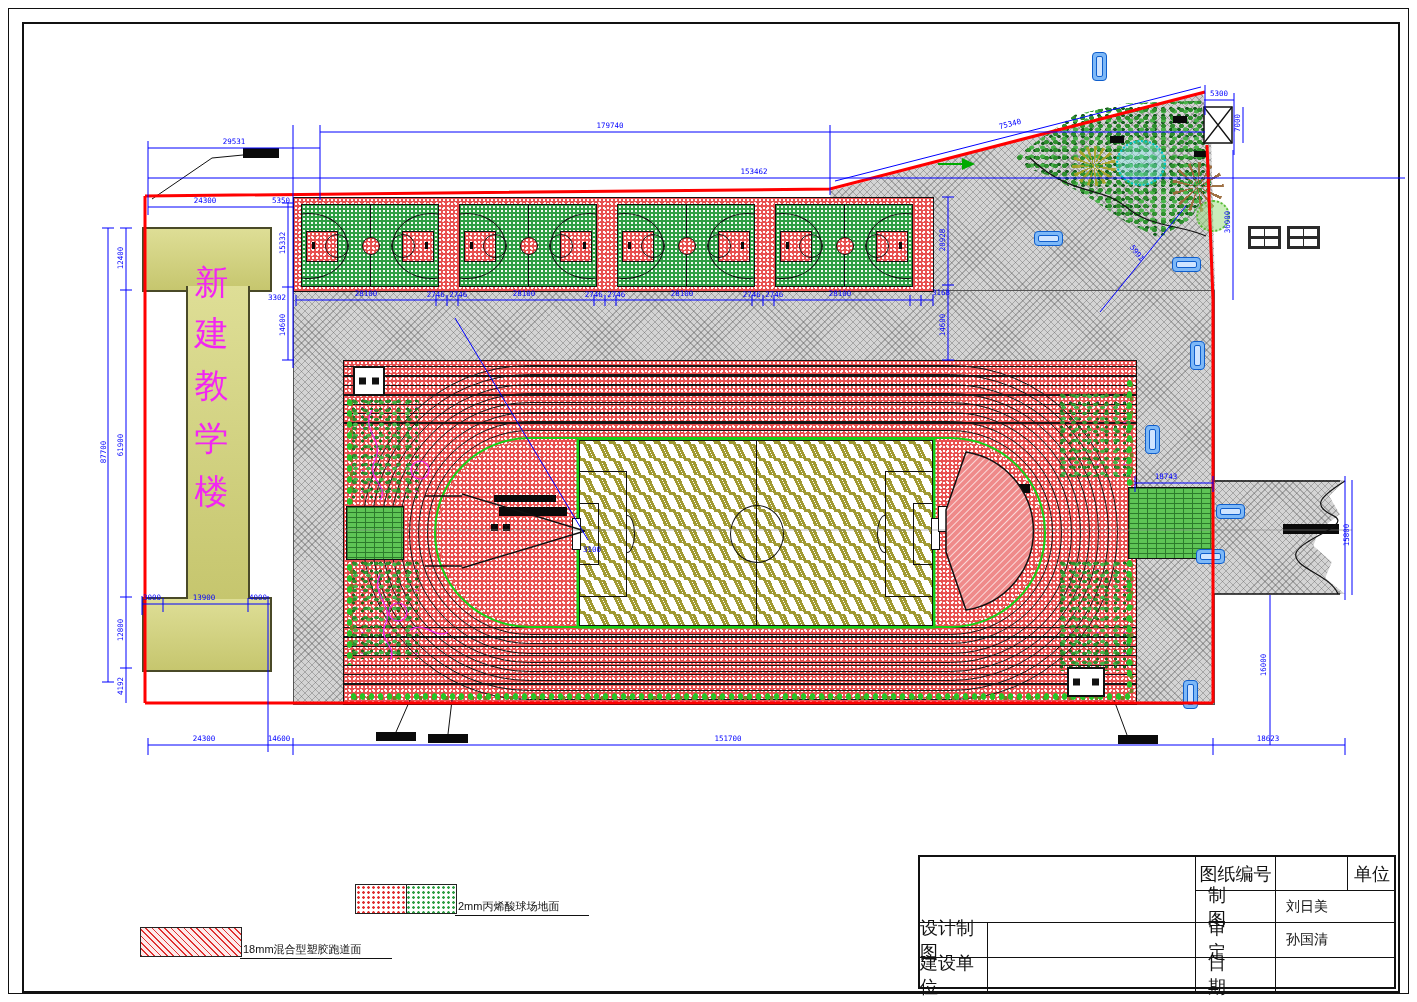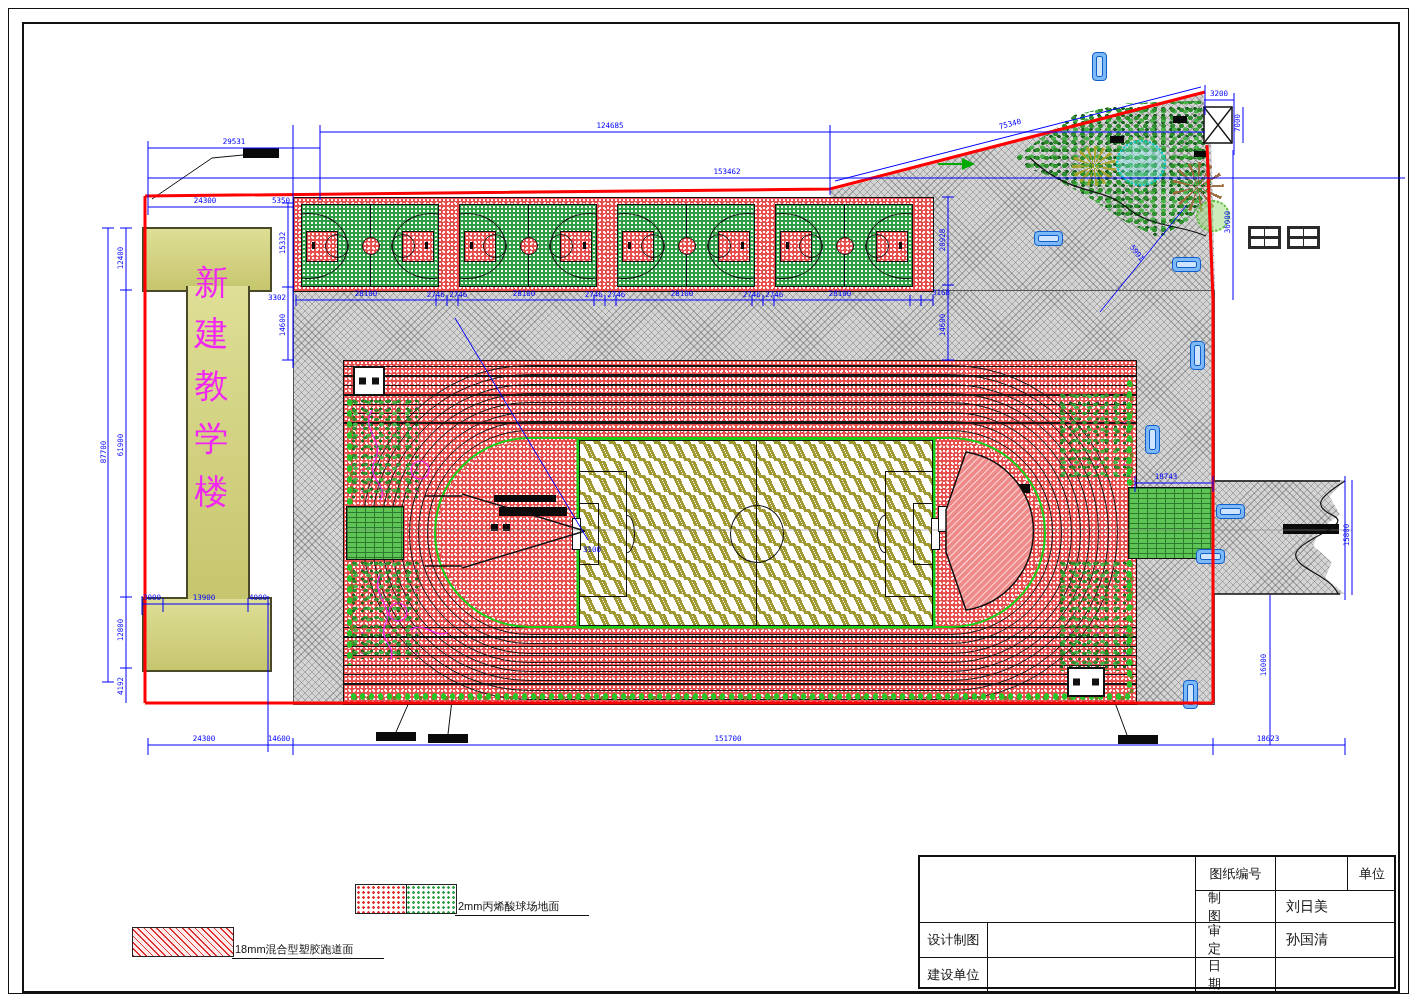--- a/index.html
+++ b/index.html
@@ -94,21 +94,21 @@
      background-image:radial-gradient(#e03030 1.2px,transparent 1.5px);background-size:5px 5px;border-right:1px solid #222;}
   .sw-acrylic::after{content:'';position:absolute;right:0;top:0;width:50%;height:100%;
      background-image:radial-gradient(#2f9e44 1.2px,transparent 1.5px);background-size:5px 5px;}
   .sw-brick{background-color:#5ec455;background-image:
      linear-gradient(#2c7a2c 1px,transparent 1px),linear-gradient(90deg,#2c7a2c 1px,transparent 1px);background-size:9px 6px;}
   .leg-label{position:absolute;left:100px;bottom:0;font-size:11px;color:#111;border-bottom:1px solid #111;
      padding:0 30px 1px 3px;white-space:nowrap;}
   
   #titleblock{left:918px;top:855px;width:478px;height:134px;border:2px solid #111;box-sizing:border-box;background:#fff;z-index:12;}
   .tb-cell{position:absolute;box-sizing:border-box;border-left:1.5px solid #111;border-top:1.5px solid #111;
-     display:flex;align-items:center;justify-content:center;font-size:13px;color:#111;}
+     display:flex;align-items:center;justify-content:center;font-size:18px;color:#111;}
   .tb-company{font-weight:bold;font-size:15px;letter-spacing:.5px;}
   .tb-value{font-size:14px;justify-content:flex-start;padding-left:10px;}
   .spread{letter-spacing:2.1em;text-indent:0;padding-left:12px;justify-content:flex-start;}
   svg.overlay{position:absolute;left:0;top:0;z-index:9;pointer-events:none;}
 </style>
 </head>
 <body>
 
 <div id="canvas">
 
@@ -306,23 +306,23 @@
       <path d="M126,228 L126,703 M108,228 L108,682 M288,203 L288,360 M948,197 L948,360 M1243,107 L1243,143 M1233,150 L1233,300 M1352,480 L1352,595 M1270,595 L1270,745"></path>
       <path d="M148,141 L148,215 M293,125 L293,368 M320,125 L320,200 M830,125 L830,195 M1205,85 L1205,115 M1234,93 L1234,155 M268,596 L268,752 M142,596 L142,615 M163,598 L163,612 M248,598 L248,612 M1345,476 L1345,600 M1135,476 L1135,492 M1213,476 L1213,492 M148,738 L148,755 M293,738 L293,755 M1213,738 L1213,755 M1345,738 L1345,755"></path>
       <path d="M120,228 L132,228 M120,290 L132,290 M120,597 L132,597 M120,668 L132,668 M102,228 L114,228 M102,682 L114,682 M282,203 L294,203 M282,287 L294,287 M282,360 L294,360 M942,197 L954,197 M942,285 L954,285 M942,360 L954,360"></path>
       <path d="M296,295 L296,306 M436,295 L436,306 M447,295 L447,306 M458,295 L458,306 M594,295 L594,306 M605,295 L605,306 M616,295 L616,306 M752,295 L752,306 M763,295 L763,306 M774,295 L774,306 M910,295 L910,306 M921,295 L921,306 M933,295 L933,306"></path>
       <path d="M835,181 L1201,87 M1186,206 L1100,312 M455,318 L588,540"></path>
     </g>
   </svg>
 
   <div id="dims-layer" class="abs" style="left:0;top:0;width:100%;height:100%;z-index:10;">
       <span class="dim" style="left: 234px; top: 141px;">29531</span>
-      <span class="dim" style="left: 610px; top: 125px;">124685</span>
-      <span class="dim" style="left: 727px; top: 171px;">153462</span>
-      <span class="dim" style="left: 1219px; top: 93px;">3200</span>
+      <span class="dim" style="left: 610px; top: 125px;">179740</span>
+      <span class="dim" style="left: 754px; top: 171px;">153462</span>
+      <span class="dim" style="left: 1219px; top: 93px;">5300</span>
       <span class="dim" style="left: 1010px; top: 124px; transform: translate(-50%, -50%) rotate(-14deg);">75340</span>
       <span class="dim" style="left: 205px; top: 200px;">24300</span>
       <span class="dim" style="left: 281px; top: 200px;">5350</span>
       <span class="dim" style="left: 366px; top: 293px;">28100</span>
       <span class="dim" style="left: 447px; top: 294px;">2746 2746</span>
       <span class="dim" style="left: 524px; top: 293px;">28100</span>
       <span class="dim" style="left: 605px; top: 294px;">2746 2746</span>
       <span class="dim" style="left: 682px; top: 293px;">28100</span>
       <span class="dim" style="left: 763px; top: 294px;">2746 2746</span>
       <span class="dim" style="left: 840px; top: 293px;">28100</span>
@@ -347,21 +347,21 @@
       <span class="dim" style="left: 1346px; top: 535px; transform: translate(-50%, -50%) rotate(-90deg);">15800</span>
       <span class="dim" style="left: 1263px; top: 665px; transform: translate(-50%, -50%) rotate(-90deg);">16000</span>
       <span class="dim" style="left: 592px; top: 549px;">3100</span>
       <span class="dim" style="left: 204px; top: 738px;">24300</span>
       <span class="dim" style="left: 279px; top: 738px;">14600</span>
       <span class="dim" style="left: 728px; top: 738px;">151700</span>
       <span class="dim" style="left: 1268px; top: 738px;">18623</span>
     </div>
 
   <div id="legend-layer" class="abs" style="left:0;top:0;width:100%;height:100%;z-index:11;">
-      <div class="leg-item" style="left: 132px; top: 925px;">
+      <div class="leg-item" style="left: 140px; top: 925px;">
         <div class="sw sw-red-diag"></div>
         <span class="leg-label">18mm混合型塑胶跑道面</span>
       </div>
       <div class="leg-item" style="left: 355px; top: 882px;">
         <div class="sw sw-acrylic"></div>
         <span class="leg-label">2mm丙烯酸球场地面</span>
       </div>
     </div>
 
   <div id="titleblock" class="abs">

